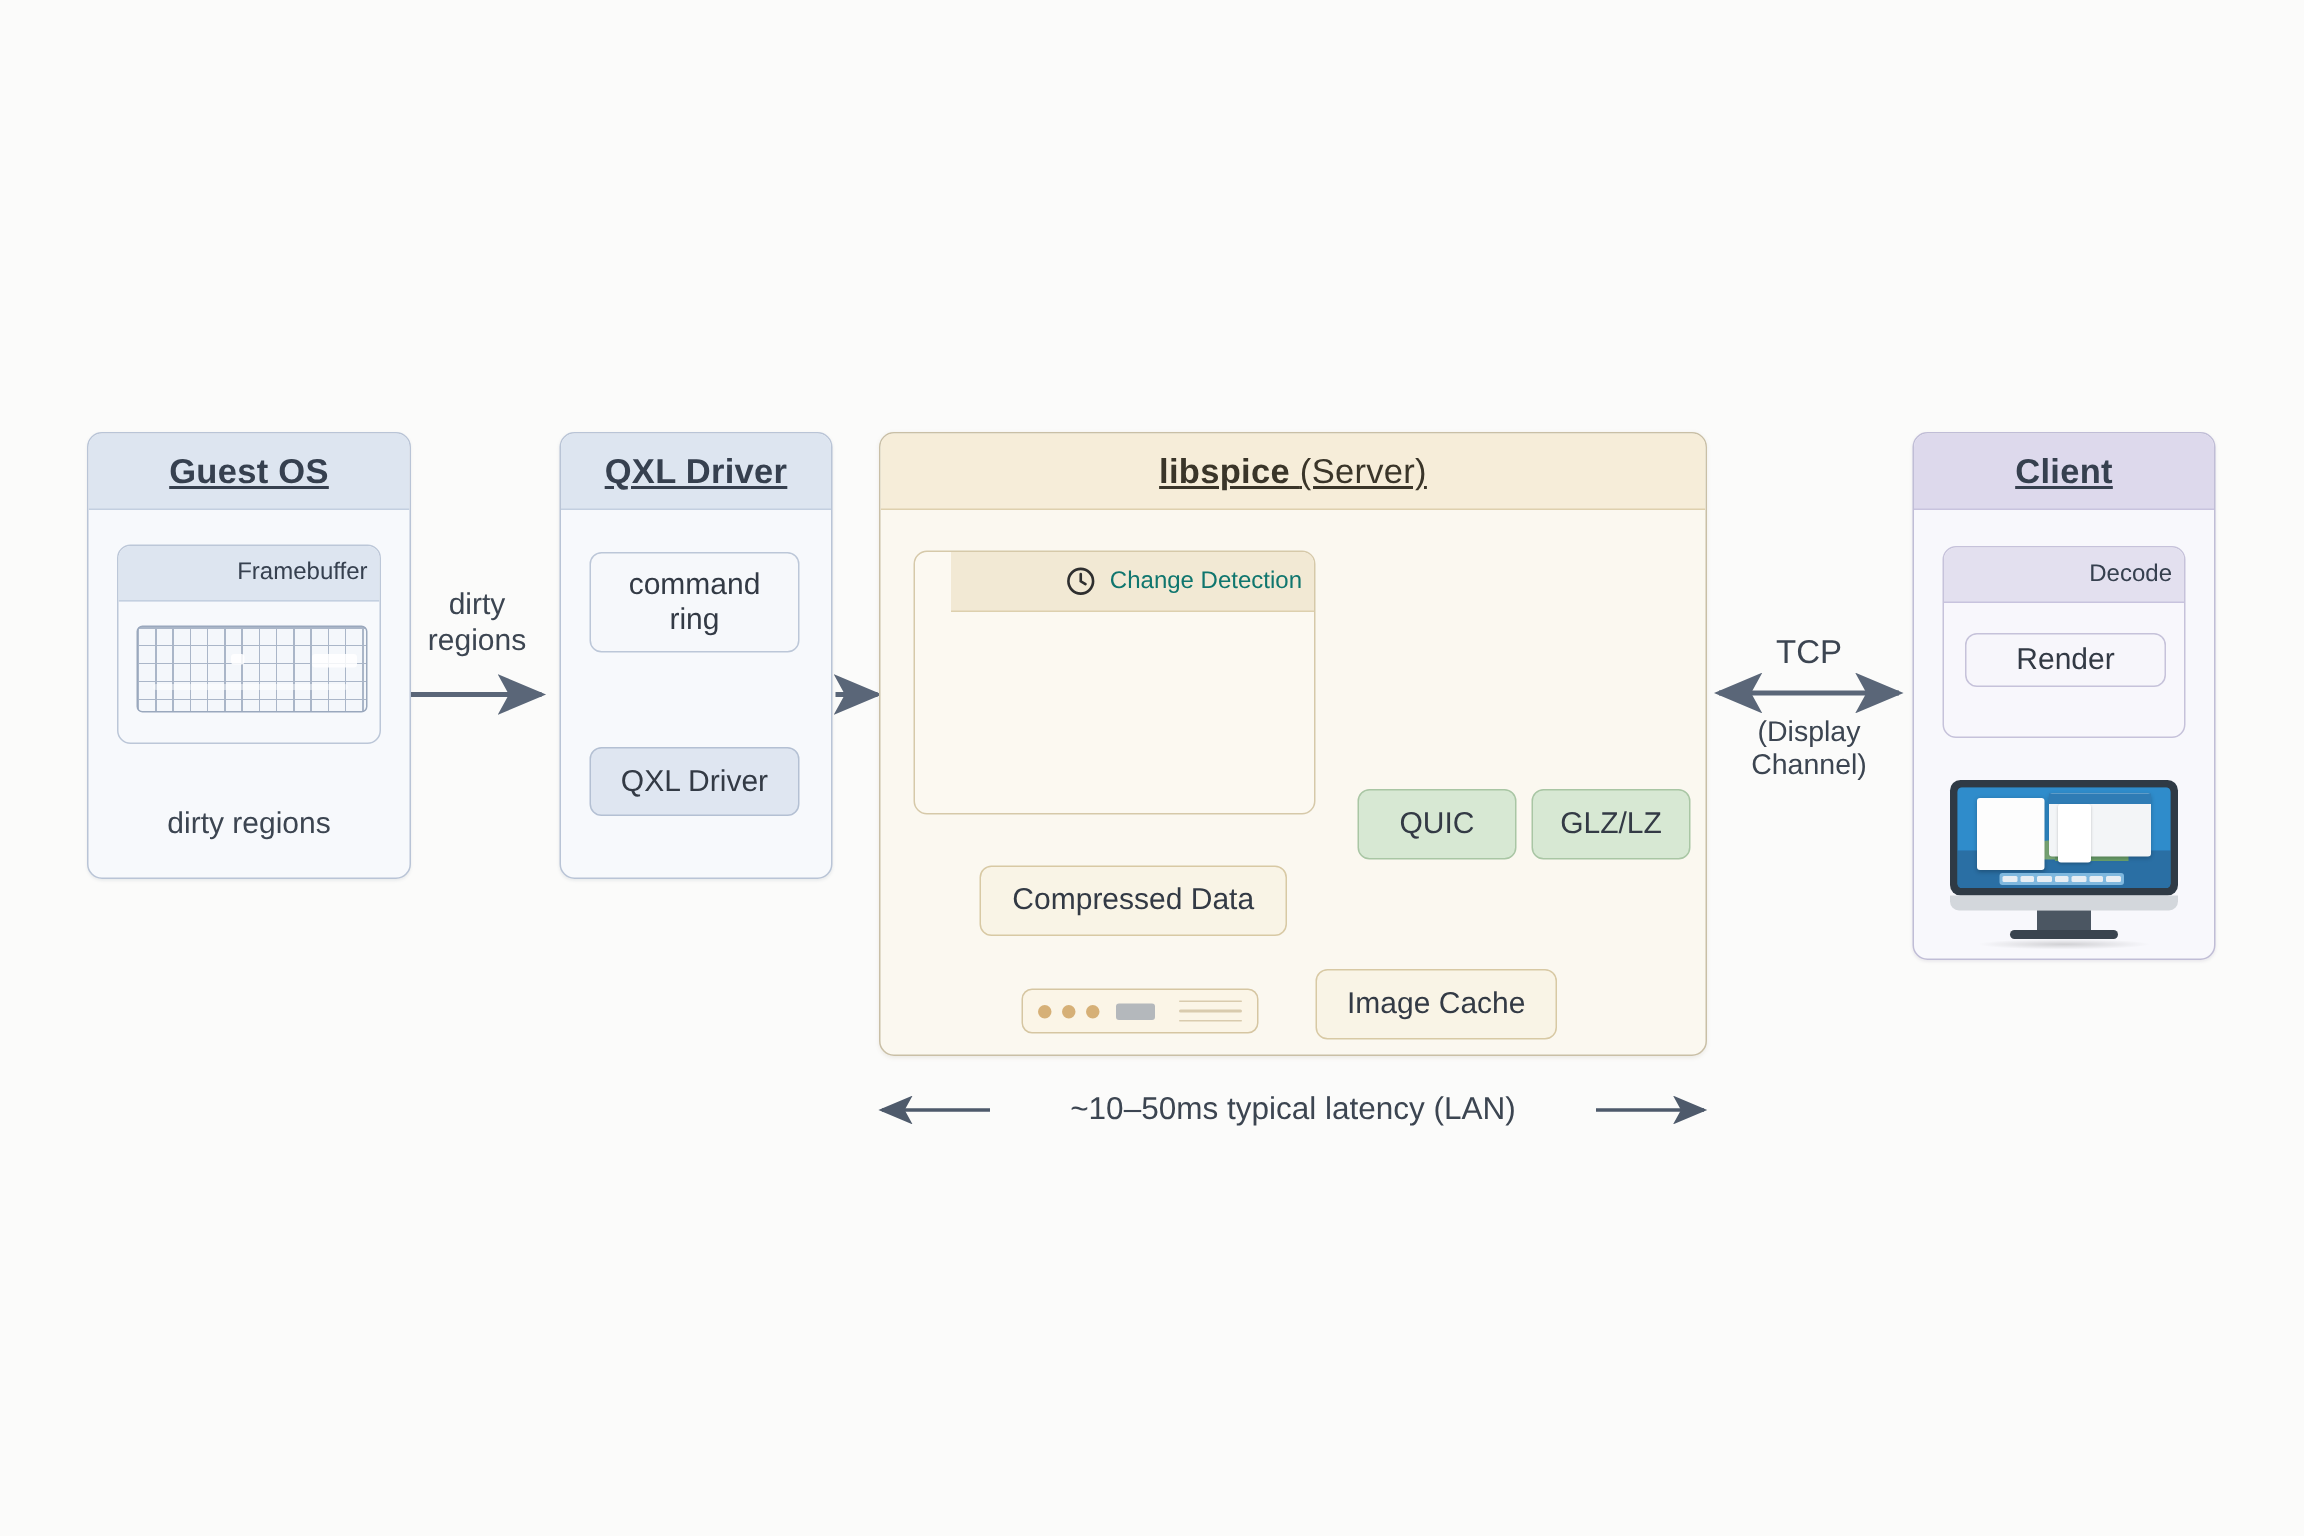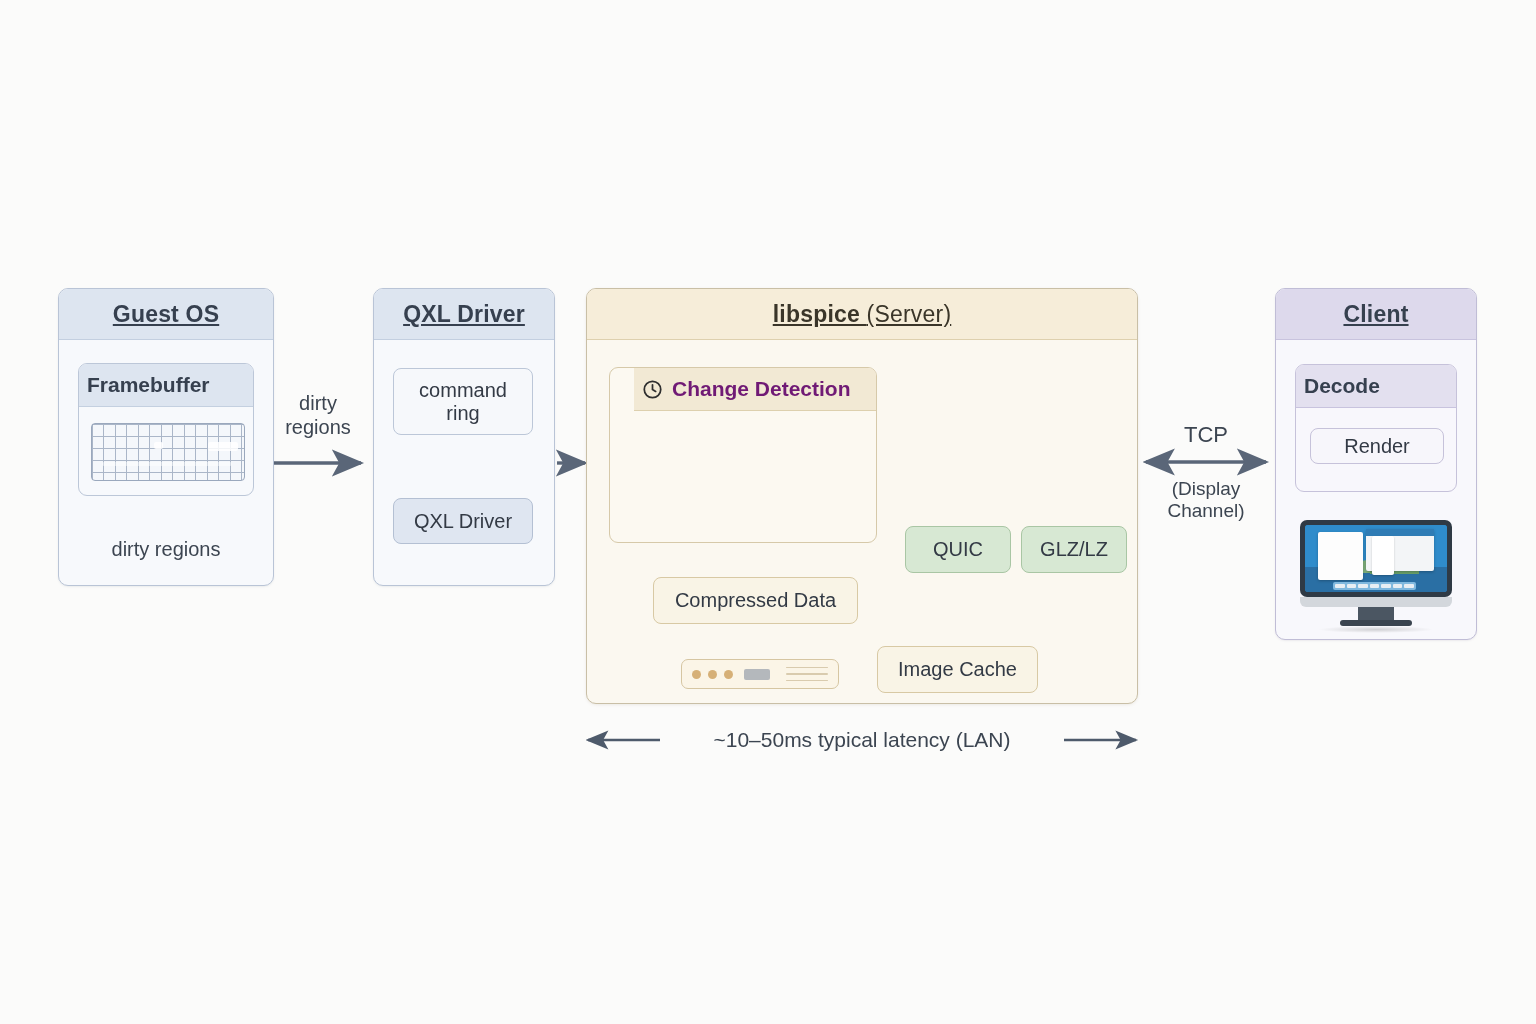--- a/index.html
+++ b/index.html
@@ -65,28 +65,28 @@
 
   
   .group{
     position:absolute;
     box-sizing:border-box;
     border-radius:9px;
     overflow:hidden;
   }
   .group-hd{
     box-sizing:border-box;
-    display:flex;align-items:center;justify-content:flex-start;gap:9px;
-    font-size:21px;font-weight:700;
+    display:flex;align-items:center;justify-content:flex-end;gap:9px;
+    font-size:16px;font-weight:400;
     padding:9px 8px;
   }
   .group-bd{position:relative;}
 
   .grp-cream{background:#fcf9f1;border:1.5px solid #d6c9a9;}
-  .grp-cream>.group-hd{background:#f2e9d4;border-bottom:1.4px solid #ddd0ae;color:#701a75;margin-left:24px;}
+  .grp-cream>.group-hd{background:#f2e9d4;border-bottom:1.4px solid #ddd0ae;color:#0f766e;margin-left:24px;}
 
   .grp-blue{background:#f7f9fc;border:1.5px solid #bcc7d8;}
   .grp-blue>.group-hd{background:#dde5f0;border-bottom:1.3px solid #c4d0e0;color:#36404f;}
 
   .grp-purple{background:#f8f7fc;border:1.5px solid #c6c2da;}
   .grp-purple>.group-hd{background:#e3e0ef;border-bottom:1.3px solid #c8c3de;color:#36404f;}
 
   .two-line{flex-direction:column;gap:2px;}
   .sub-label{font-size:17px;color:#4a4a46;font-weight:normal;}
 

